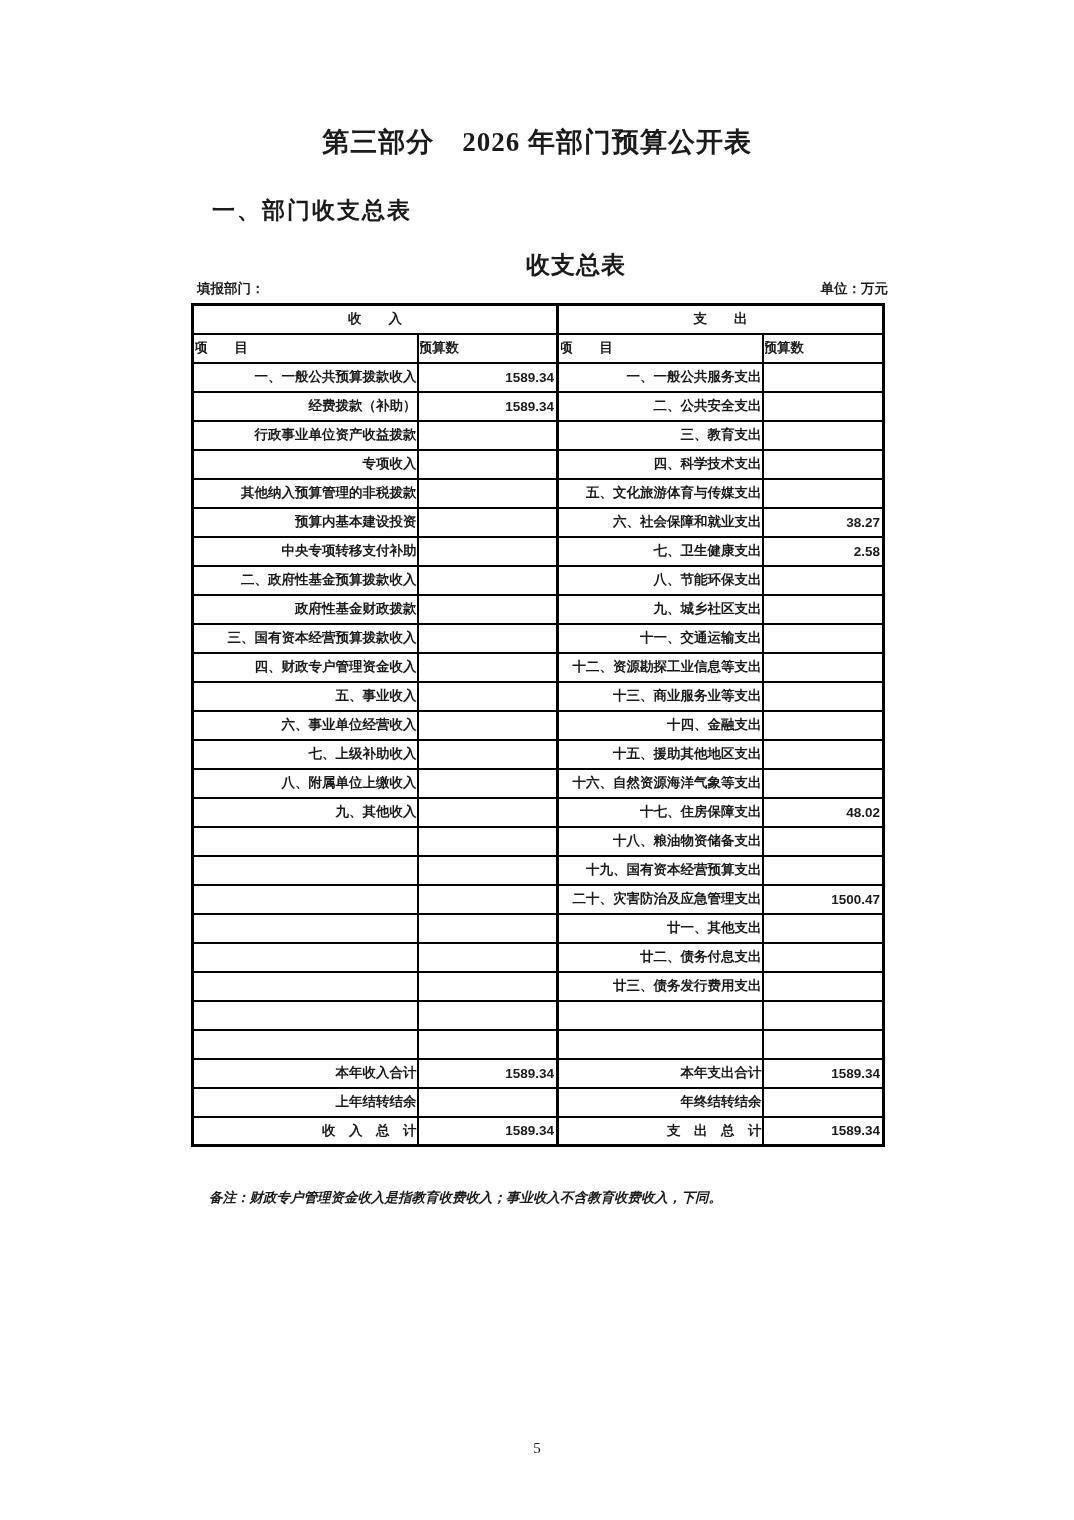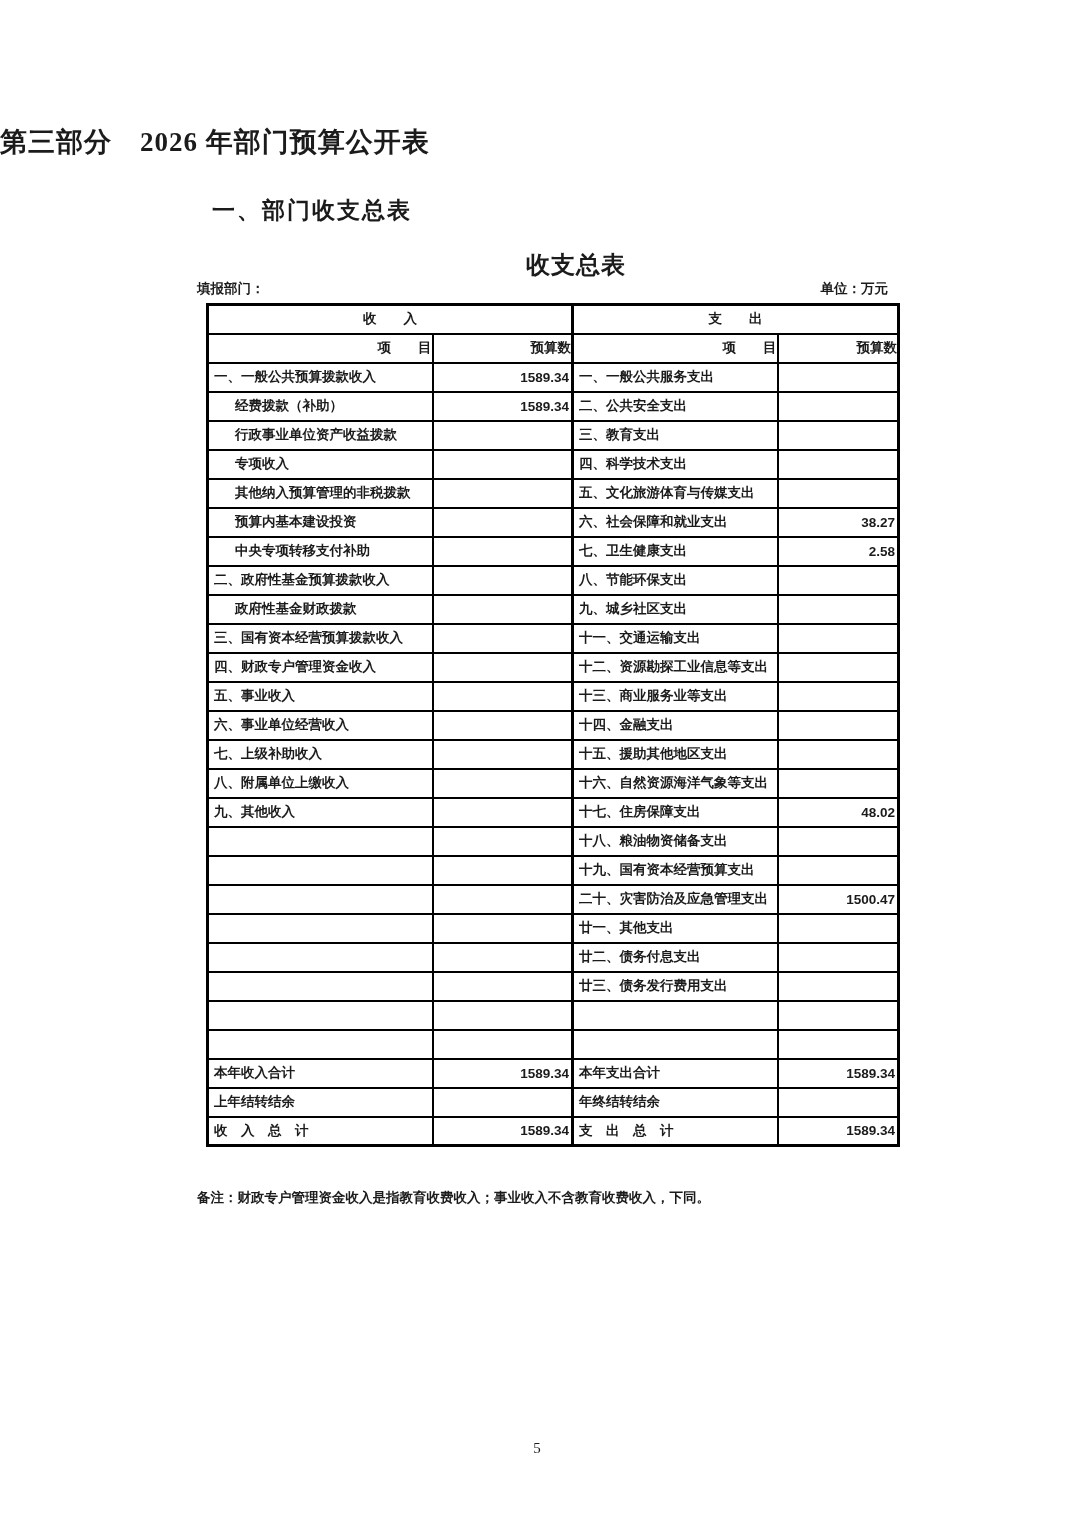--- a/index.html
+++ b/index.html
@@ -6,62 +6,62 @@
   html,body { background:#ffffff; }
   body {
     width:1074px; height:1520px;
     position:relative;
     font-family:"Liberation Serif","DejaVu Serif",serif;
     color:#1b1b1b;
     overflow:hidden;
   }
   .part-title {
     position:absolute; top:124px; left:0; width:1074px;
-    text-align:left; font-size:27px; font-weight:bold;
+    text-align:center; font-size:27px; font-weight:bold;
     letter-spacing:1px;
   }
   .section-title {
     position:absolute; top:195px; left:212px;
     font-size:23px; font-weight:bold; letter-spacing:2px;
   }
   .table-title {
     position:absolute; top:249px; left:0; width:1074px;
     text-align:center; font-size:24px; font-weight:bold; letter-spacing:1px;margin-left:39px;
   }
   .meta-row {
     position:absolute; top:280px; left:197px; width:691px;
     display:flex; justify-content:space-between;
     font-size:13.5px; font-weight:bold;gap:43px;
   }
   table.budget {
-    position:absolute; top:303px; left:206px; width:691px;
+    position:absolute; top:303px; left:191px; width:691px;
     border-collapse:collapse; table-layout:fixed;
     border:3px solid #000;
   }
   table.budget td, table.budget th {
     border:2px solid #000;
     height:29px;
     font-size:13.5px; font-weight:bold;
     overflow:hidden; white-space:nowrap;
     vertical-align:middle;
   }
   table.budget td:nth-child(3), table.budget th.sec-expense,
   table.budget th.h-exp-item { border-left-width:3px; }
   th.section-head { font-size:15px; text-align:center; font-weight:bold; }
-  th.col-head { font-size:14.5px; text-align:right; font-weight:bold; }
-  td.item { text-align:left; padding-left:5px; }
+  th.col-head { font-size:14.5px; text-align:left; font-weight:bold;border-radius:9px; }
+  td.item { text-align:right; padding-left:5px; }
   td.item.indent { padding-left:26px; }
   td.value {
     text-align:right; padding-right:2px;
     font-family:Liberation Sans, sans-serif;
     font-size:14px; font-weight:normal;
   }
   .note {
-    position:absolute; top:1189px; left:197px; width:700px;
-    font-size:13.5px; font-weight:bold;
+    position:absolute; top:1189px; left:209px; width:700px;
+    font-size:13.5px; font-weight:bold;font-style:italic;
   }
   .page-number {
     position:absolute; top:1440px; left:0; width:1074px;
     text-align:center; font-size:15px;
   }
 </style>
 </head>
 <body>
 
 <div class="part-title">第三部分　2026 年部门预算公开表</div>

